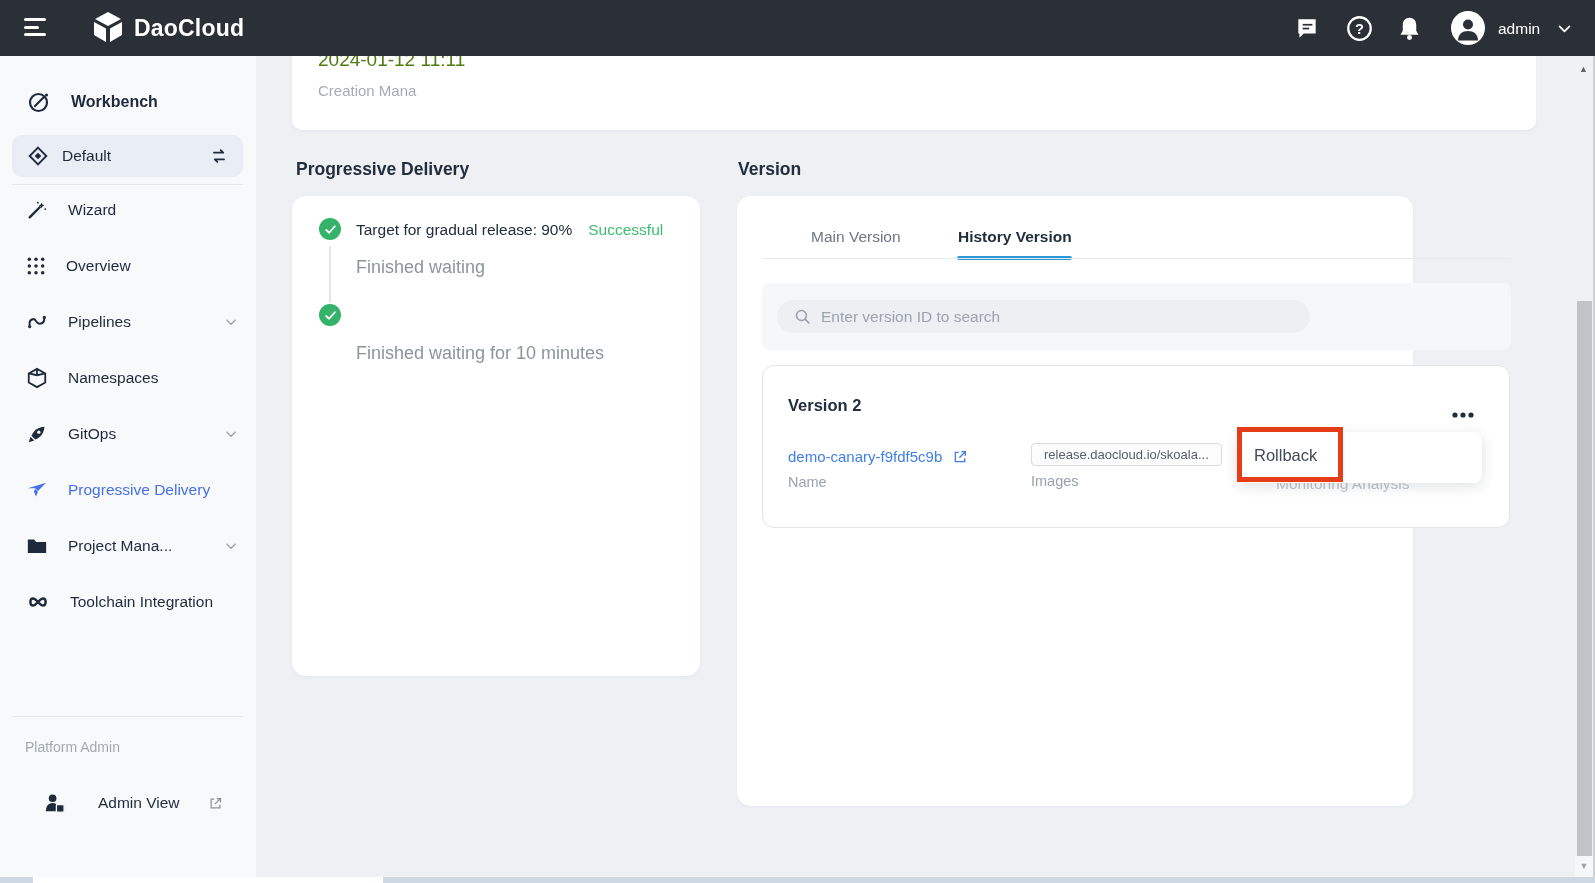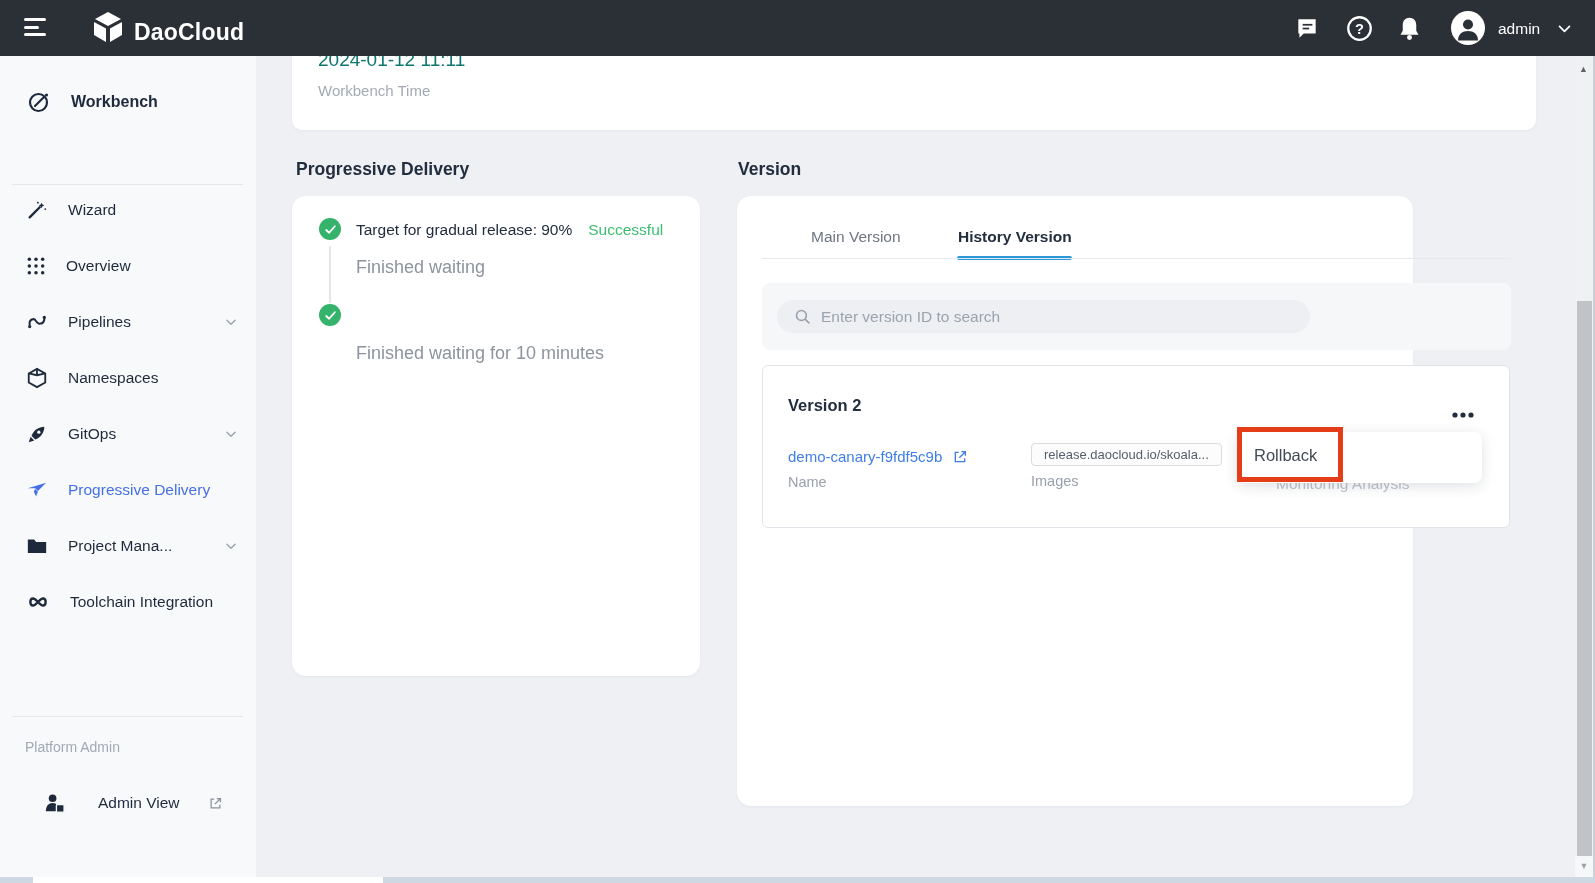--- a/index.html
+++ b/index.html
@@ -4,21 +4,21 @@
 <style>
   * { margin:0; padding:0; box-sizing:border-box; }
   body { width:1595px; height:883px; overflow:hidden; font-family:"Liberation Sans",sans-serif; background:#eef0f4; }
   .page { position:relative; width:1595px; height:883px; }
 
   
   .topbar { position:absolute; left:0; top:0; width:1595px; height:56px; background:#2b2f36; z-index:50; }
   .hamburger { position:absolute; left:24px; top:18px; width:22px; height:20px; cursor:pointer; }
   .hamburger span { display:block; height:3px; background:#fff; border-radius:2px; margin-bottom:4.5px; }
   .hamburger span:nth-child(2){ width:15px; }
-  .logo { position:absolute; left:90px; top:10px; display:flex; align-items:flex-end; gap:8px; }
+  .logo { position:absolute; left:90px; top:10px; display:flex; align-items:center; gap:8px; }
   .brand { color:#fff; font-size:23px; font-weight:bold; letter-spacing:0.2px; }
   .tb-icon { position:absolute; top:0; height:56px; display:flex; align-items:center; justify-content:center; }
   .avatar { position:absolute; left:1451px; top:11px; width:34px; height:34px; border-radius:50%; background:#fff; overflow:hidden; }
   .admin-name { position:absolute; left:1498px; top:20px; color:#fff; font-size:15.5px; }
 
   
   .sidebar { position:absolute; left:0; top:56px; width:256px; height:827px; background:#f8f9fb; z-index:40; }
   .sb-row { display:flex; align-items:center; color:#1e2a3c; }
   .workbench { position:absolute; left:0; top:24px; width:256px; height:44px; padding-left:27px; font-size:16px; font-weight:bold; gap:20px; }
   .default-pill { position:absolute; left:12px; top:79px; width:231px; height:42px; background:#e9edf4; border-radius:10px; padding:0 14px 0 16px; font-size:15.5px; gap:14px; }
@@ -27,21 +27,21 @@
   .nav { position:absolute; left:0; top:126px; width:256px; }
   .nav-item { height:56px; display:flex; align-items:center; padding:0 18px 0 26px; font-size:15.5px; color:#1e2a3c; gap:20px; }
   .nav-item .lbl { flex:1; }
   .nav-item.active { color:#4570e6; }
   .section-label { position:absolute; left:25px; top:683px; font-size:14px; color:#a2a9b3; }
   .adminview { position:absolute; left:8px; top:727px; width:256px; height:40px; padding-left:35px; font-size:15.5px; gap:32px; }
 
   
   .card { position:absolute; background:#fff; border-radius:14px; box-shadow:0 1px 3px rgba(40,50,70,0.05); }
   .topcard { left:292px; top:14px; width:1244px; height:116px; z-index:1; border-radius:10px; }
-  .time-value { position:absolute; left:26px; top:35px; font-size:19px; color:#0f766e; }
+  .time-value { position:absolute; left:26px; top:35px; font-size:19px; color:#4d7c0f; }
   .time-label { position:absolute; left:26px; top:68px; font-size:15px; color:#a4aab4; }
   .heading { position:absolute; font-size:17.5px; font-weight:bold; color:#222e3e; }
   .h-pd { left:296px; top:159px; }
   .h-ver { left:738px; top:159px; }
   .leftcard { left:292px; top:196px; width:408px; height:480px; }
   .rightcard { left:737px; top:196px; width:676px; height:610px; }
 
   
   .tl-check { position:absolute; left:27px; width:22px; height:22px; border-radius:50%; background:#35b36b; display:flex; align-items:center; justify-content:center; }
   .tl-line { position:absolute; left:37px; top:50px; width:2px; height:57px; background:#e3e6ea; }
@@ -55,21 +55,21 @@
   .tab-underline { position:absolute; left:220px; top:60px; width:115px; height:4px; background:#2a97d8; border-radius:2px; }
   .tab-divider { position:absolute; left:25px; top:62px; width:749px; height:1px; background:#e7e9ed; }
 
   
   .search-panel { position:absolute; left:25px; top:87px; width:749px; height:67px; background:#f6f7f9; border-radius:8px; }
   .search-pill { position:absolute; left:15px; top:17px; width:533px; height:33px; background:#edeff3; border-radius:17px; display:flex; align-items:center; padding-left:17px; gap:10px; }
   .search-pill input { border:none; background:transparent; outline:none; font-size:15.5px; color:#444; width:440px; font-family:"Liberation Sans",sans-serif; }
   .search-pill input::placeholder { color:#9ba3ad; }
 
   
-  .innercard { position:absolute; left:25px; top:169px; width:748px; height:163px; background:#fff; border:1px solid #e0e4e9; border-radius:6px; }
+  .innercard { position:absolute; left:25px; top:169px; width:748px; height:163px; background:#fff; border:1px solid #e0e4e9; border-radius:12px; }
   .vc-title { position:absolute; left:25px; top:30px; font-size:16.5px; font-weight:bold; color:#222e3e; }
   .vc-dots { position:absolute; left:689px; top:38px; }
   .vc-link { position:absolute; left:25px; top:82px; font-size:15px; color:#3f7ee8; display:flex; align-items:center; gap:10px; }
   .vc-name { position:absolute; left:25px; top:108px; font-size:14.5px; color:#9aa1ad; }
   .vc-tag { position:absolute; left:268px; top:77px; height:23px; border:1px solid #d8dce1; background:#fcfcfd; border-radius:4px; font-size:13px; color:#555e6b; display:flex; align-items:center; padding:0 12px; }
   .vc-images { position:absolute; left:268px; top:107px; font-size:14.5px; color:#9aa1ad; }
   .vc-analysis { position:absolute; left:513px; top:109px; font-size:15.5px; color:#bfc4cc; }
 
   
   .popup { position:absolute; left:1237px; top:432px; width:245px; height:51px; background:#fff; border-radius:8px; box-shadow:0 3px 14px rgba(31,45,61,0.14); z-index:10; }
@@ -138,20 +138,31 @@
   </div>
 
   <div class="sidebar">
     <div class="sb-row workbench">
       <svg width="24" height="24" viewBox="0 0 24 24">
           <circle cx="11.5" cy="12.5" r="8.5" fill="none" stroke="#1e2a3c" stroke-width="2.2"></circle>
           <line x1="8" y1="16" x2="17" y2="7" stroke="#1e2a3c" stroke-width="2.2" stroke-linecap="round"></line>
           <circle cx="19.5" cy="5" r="1.6" fill="#1e2a3c"></circle>
         </svg>
       <span>Workbench</span>
+    </div>
+    <div class="sb-row default-pill">
+      <svg width="20" height="20" viewBox="0 0 24 24">
+          <path d="M12 2 L22 12 L12 22 L2 12 Z" fill="none" stroke="#1e2a3c" stroke-width="2.2"></path>
+          <path d="M8 12 L12 8 L16 12 L12 16 Z" fill="#1e2a3c"></path>
+        </svg>
+      <span>Default</span>
+      <span class="spacer"></span>
+      <svg width="20" height="20" viewBox="0 0 24 24">
+          <path d="M6 8 h11 l-3 -3 M18 16 h-11 l3 3" fill="none" stroke="#1e2a3c" stroke-width="2.2" stroke-linecap="round" stroke-linejoin="round"></path>
+        </svg>
     </div>
     <div class="sb-divider" style="top:128px"></div>
 
     <div class="nav">
       <div class="nav-item">
         <svg width="22" height="22" viewBox="0 0 24 24">
             <line x1="4" y1="20" x2="15" y2="9" stroke="#1e2a3c" stroke-width="2.6" stroke-linecap="round"></line>
             <path d="M17 4 l1 2 2 1 -2 1 -1 2 -1-2 -2-1 2-1 z" fill="#1e2a3c"></path>
             <circle cx="21" cy="11" r="1" fill="#1e2a3c"></circle>
             <circle cx="13" cy="4" r="1" fill="#1e2a3c"></circle>
@@ -238,21 +249,21 @@
       <span>Admin View</span>
       <svg width="15" height="15" viewBox="0 0 24 24" style="margin-left:-4px">
           <path d="M10 5 H5 v14 h14 v-5" fill="none" stroke="#8a9099" stroke-width="2"></path>
           <path d="M14 4 h6 v6 M20 4 L11 13" fill="none" stroke="#8a9099" stroke-width="2"></path>
         </svg>
     </div>
   </div>
 
   <div class="card topcard">
     <div class="time-value">2024-01-12 11:11</div>
-    <div class="time-label">Workbench Time</div>
+    <div class="time-label">Creation Mana</div>
   </div>
 
   <div class="heading h-pd">Progressive Delivery</div>
   <div class="heading h-ver">Version</div>
 
   <div class="card leftcard">
     <div class="tl-check" style="top:22px">
       <svg width="13" height="13" viewBox="0 0 24 24">
           <polyline points="4,13 9.5,18 20,6" fill="none" stroke="#fff" stroke-width="3.4" stroke-linecap="round" stroke-linejoin="round"></polyline>
         </svg>

